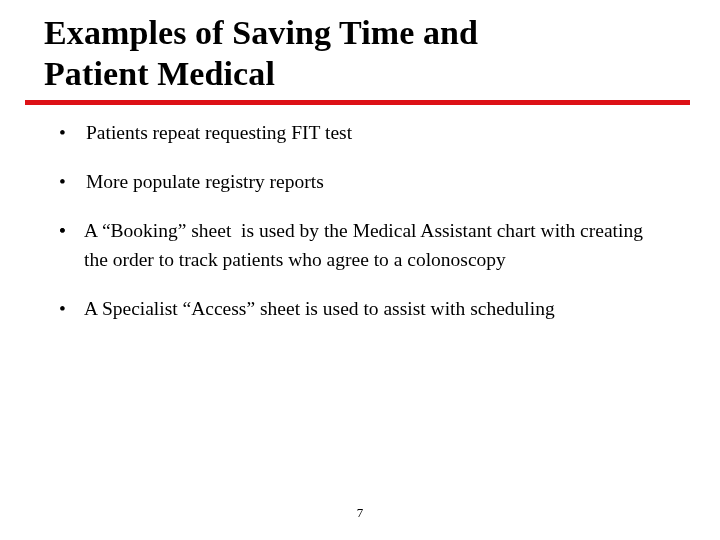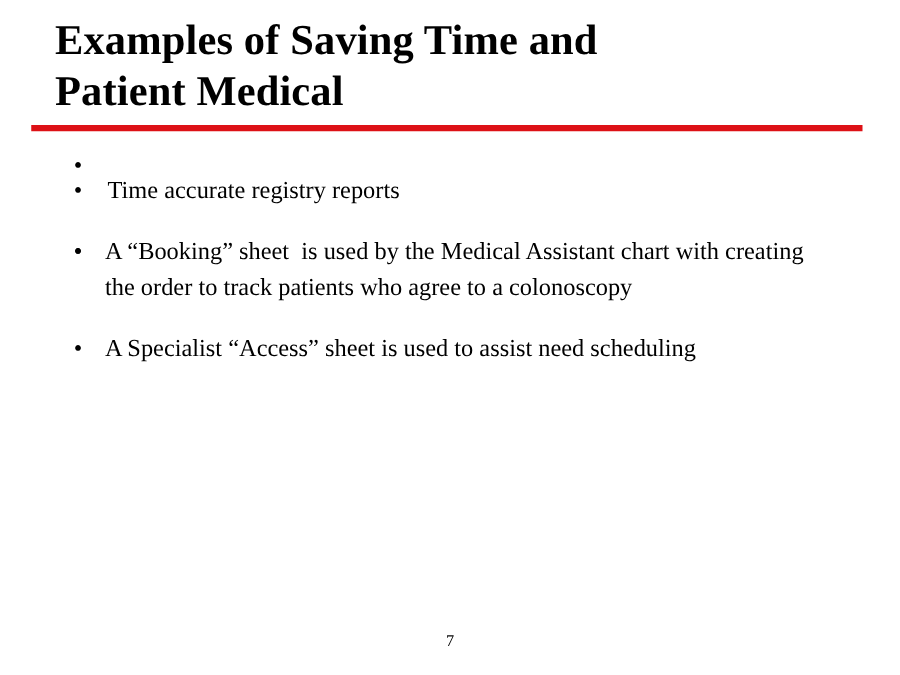--- a/index.html
+++ b/index.html
@@ -118,38 +118,39 @@
     <span class="title-line">Examples of Saving Time and</span>
     <span class="title-line">Patient Medical</span>
   </div>
 
   <div id="divider" style="background: rgb(221, 17, 22);"></div>
 
   <div id="body-block">
 
     <div class="bullet-item" id="bullet-1">
       <span class="bullet-mark">•</span>
+      <span class="bullet-text w-1">Patients repeat requesting FIT test</span>
     </div>
 
     <div class="bullet-item" id="bullet-2">
       <span class="bullet-mark">•</span>
-      <span class="bullet-text w-2">Time accurate registry reports</span>
+      <span class="bullet-text w-2">More populate registry reports</span>
     </div>
 
     <div class="bullet-item" id="bullet-3">
       <span class="bullet-mark">•</span>
     </div>
 
     <div class="bullet-item" id="bullet-4">
       <span class="bullet-mark">•</span>
       <span class="bullet-text w-4">A “Booking” sheet  is used by the Medical Assistant chart with creating the order to track patients who agree to a colonoscopy</span>
     </div>
 
     <div class="bullet-item" id="bullet-5">
       <span class="bullet-mark">•</span>
-      <span class="bullet-text w-5">A Specialist “Access” sheet is used to assist need scheduling</span>
+      <span class="bullet-text w-5">A Specialist “Access” sheet is used to assist with scheduling</span>
     </div>
 
   </div>
 
   <div id="page-number">7</div>
 
 </div>
 
 </body></html>

